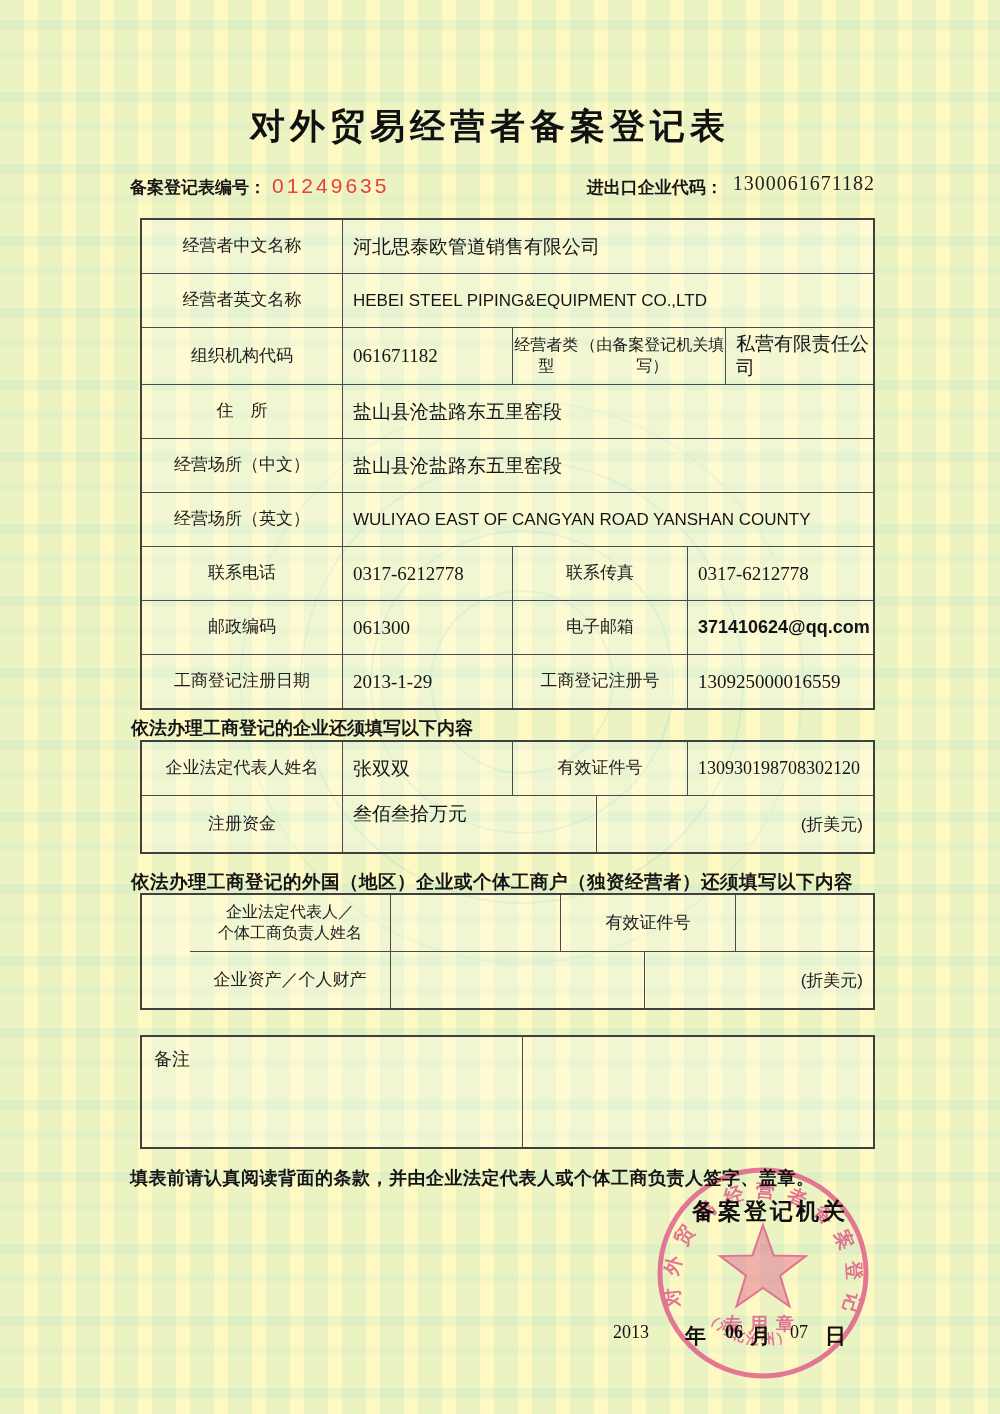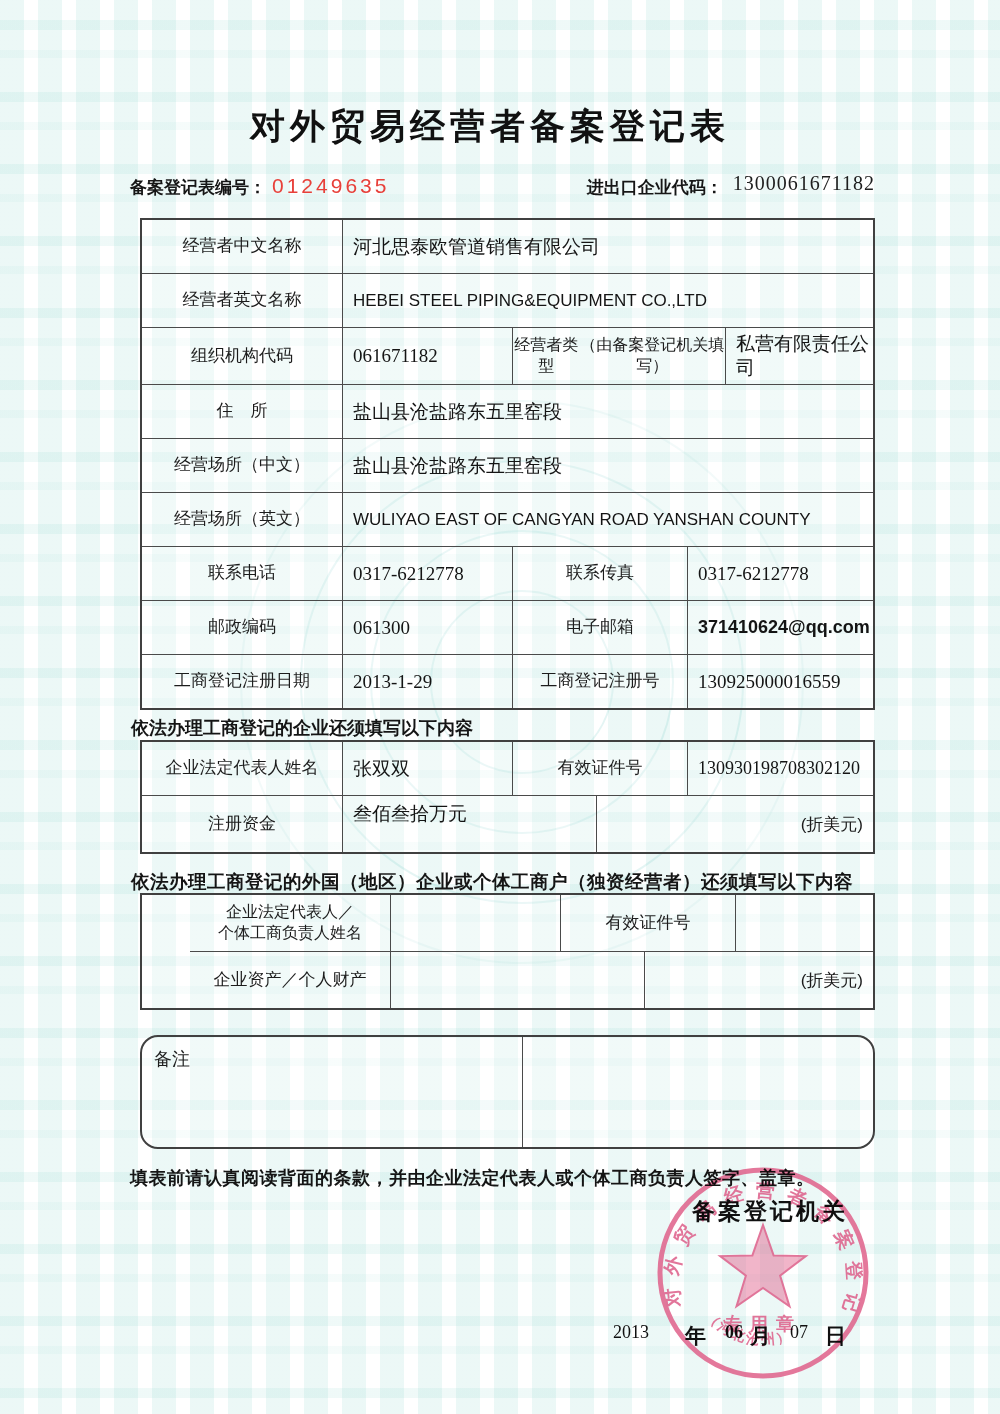--- a/index.html
+++ b/index.html
@@ -1,20 +1,20 @@
 <!DOCTYPE html>
 <html><head>
 <meta charset="utf-8">
 <style>
   html,body{margin:0;padding:0;background:#9a9a9a;}
   .page{
     position:relative;
     width:1000px;height:1414px;
     margin:0 auto;
-    background:#ffffff;
+    background:#fef9c3;
     overflow:hidden;
     font-family:"Liberation Sans","DejaVu Sans",sans-serif;
     color:#1e1e1e;
   }
   
   .pattern{
     position:absolute;inset:0;z-index:0;pointer-events:none;
     background-image:
       repeating-linear-gradient(90deg, rgba(120,205,195,0.14) 0 24px, rgba(120,205,195,0) 24px 38px),
       repeating-linear-gradient(0deg, rgba(255,255,255,0) 0 16px, rgba(125,208,198,0.12) 16px 26px, rgba(255,255,255,0) 26px 60px, rgba(125,208,198,0.07) 60px 68px, rgba(255,255,255,0) 68px 72px);
@@ -201,21 +201,21 @@
         <div class="cell lbl cC">有效证件号</div>
         <div class="cell val cD"></div>
       </div>
       <div class="trow h56">
         <div class="cell lbl cA">企业资产／个人财产</div>
         <div class="cell val cB2"></div>
         <div class="cell usd cD">(折美元)</div>
       </div>
     </div>
 
-    <div class="tbl" style="top:1035px;border-radius:18px;">
+    <div class="tbl" style="top:1035px;">
       <div class="trow" style="height:110px;">
         <div class="cell remarks-cell" style="width:380px;flex:0 0 auto;">
           <span>备注</span>
         </div>
         <div class="cell cD"></div>
       </div>
     </div>
 
     <p class="note">填表前请认真阅读背面的条款，并由企业法定代表人或个体工商负责人签字、盖章。</p>
 

